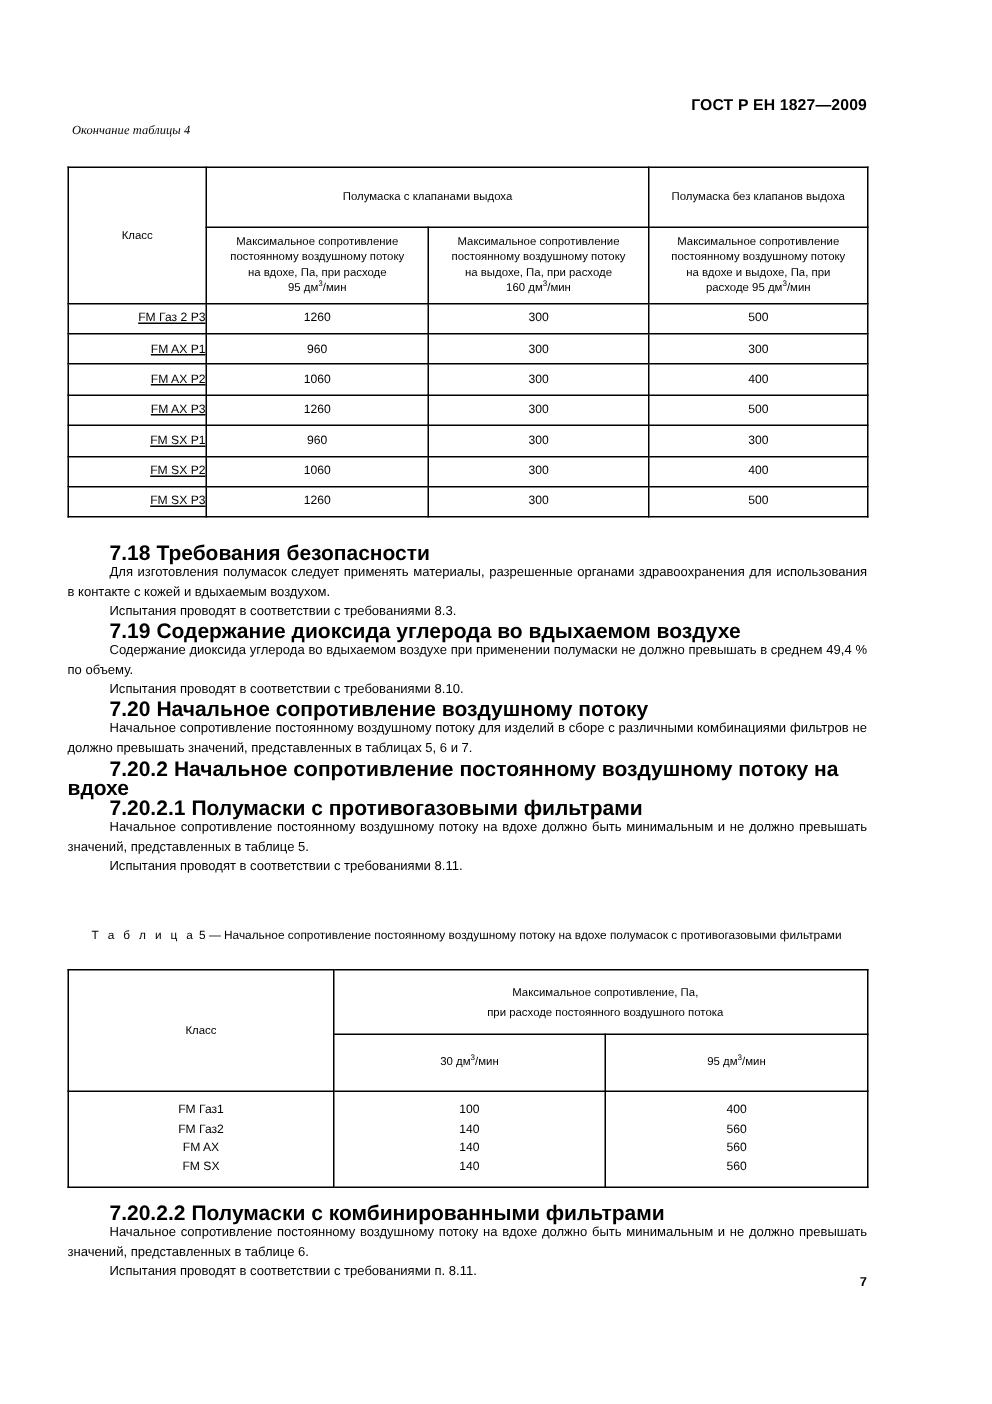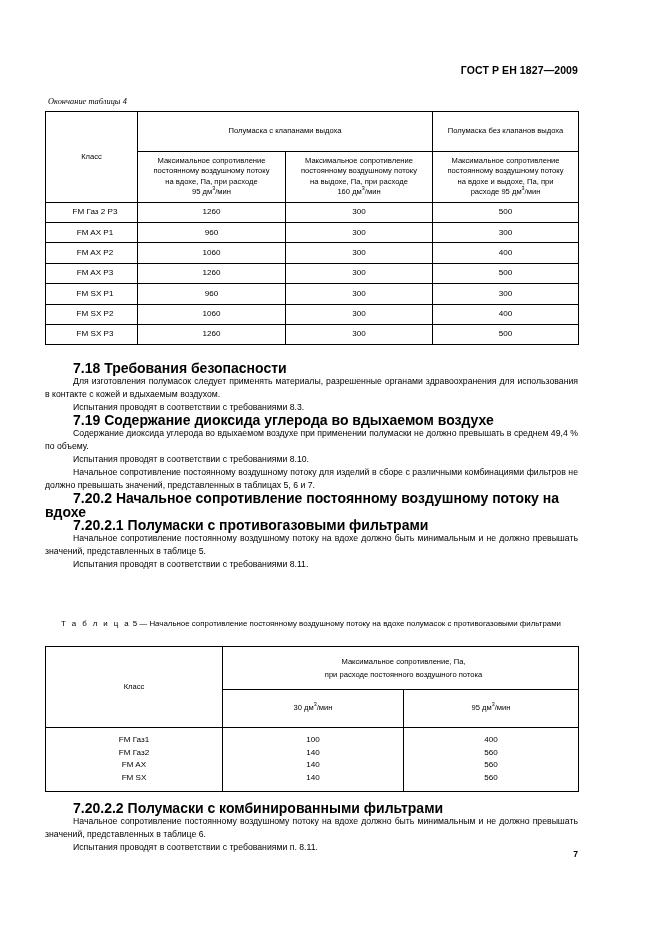--- a/index.html
+++ b/index.html
@@ -76,22 +76,23 @@
     padding: 4px 6px;
   }
   .tbl .thick-bottom {
     border-bottom-width: 1.6px;
   }
   .tbl .row-cell {
     height: 19.4px;
     font-size: 8.1px;
   }
   .tbl .class-cell {
-    text-align: center;
+    text-align: right;
     padding-left: 7px;
+    text-decoration: underline;
   }
   sup {
     font-size: 5.4px;
     vertical-align: super;
     line-height: 0;
   }
 
   
   #table4 {
     left: 45px;
@@ -150,21 +151,21 @@
     font-weight: bold;
   }
 </style>
 </head>
 <body>
 
 <div class="page">
 
   <div class="doc-header">ГОСТ Р ЕН 1827—2009</div>
 
-  <div class="table-caption-italic" style="top:97px;">Окончание таблицы 4</div>
+  <div class="table-caption-italic" style="top:82px;">Окончание таблицы 4</div>
 
   <table class="tbl" id="table4">
     <colgroup>
       <col style="width:92px">
       <col style="width:148px">
       <col style="width:147px">
       <col style="width:146px">
     </colgroup>
     <tbody>
       <tr>
@@ -244,20 +245,23 @@
     </p>
     <p class="para">Для изготовления полумасок следует применять материалы, разрешенные органами здравоохранения для использования в контакте с кожей и вдыхаемым воздухом.</p>
     <p class="para nojust">Испытания проводят в соответствии с требованиями 8.3.</p>
 
     <p class="heading">
       <span class="num">7.19</span><span>Содержание диоксида углерода во вдыхаемом воздухе</span>
     </p>
     <p class="para">Содержание диоксида углерода во вдыхаемом воздухе при применении полумаски не должно превышать в среднем 49,4 % по объему.</p>
     <p class="para nojust">Испытания проводят в соответствии с требованиями 8.10.</p>
 
+    <p class="heading">
+      <span class="num">7.20</span><span>Начальное сопротивление воздушному потоку</span>
+    </p>
     <p class="para">Начальное сопротивление постоянному воздушному потоку для изделий в сборе с различными комбинациями фильтров не должно превышать значений, представленных в таблицах 5, 6 и 7.</p>
 
     <p class="heading">
       <span class="num">7.20.2</span><span>Начальное сопротивление постоянному воздушному потоку на вдохе</span>
     </p>
     <p class="heading">
       <span class="num">7.20.2.1</span><span>Полумаски с противогазовыми фильтрами</span>
     </p>
     <p class="para">Начальное сопротивление постоянному воздушному потоку на вдохе должно быть минимальным и не должно превышать значений, представленных в таблице 5.</p>
     <p class="para nojust">Испытания проводят в соответствии с требованиями 8.11.</p>

